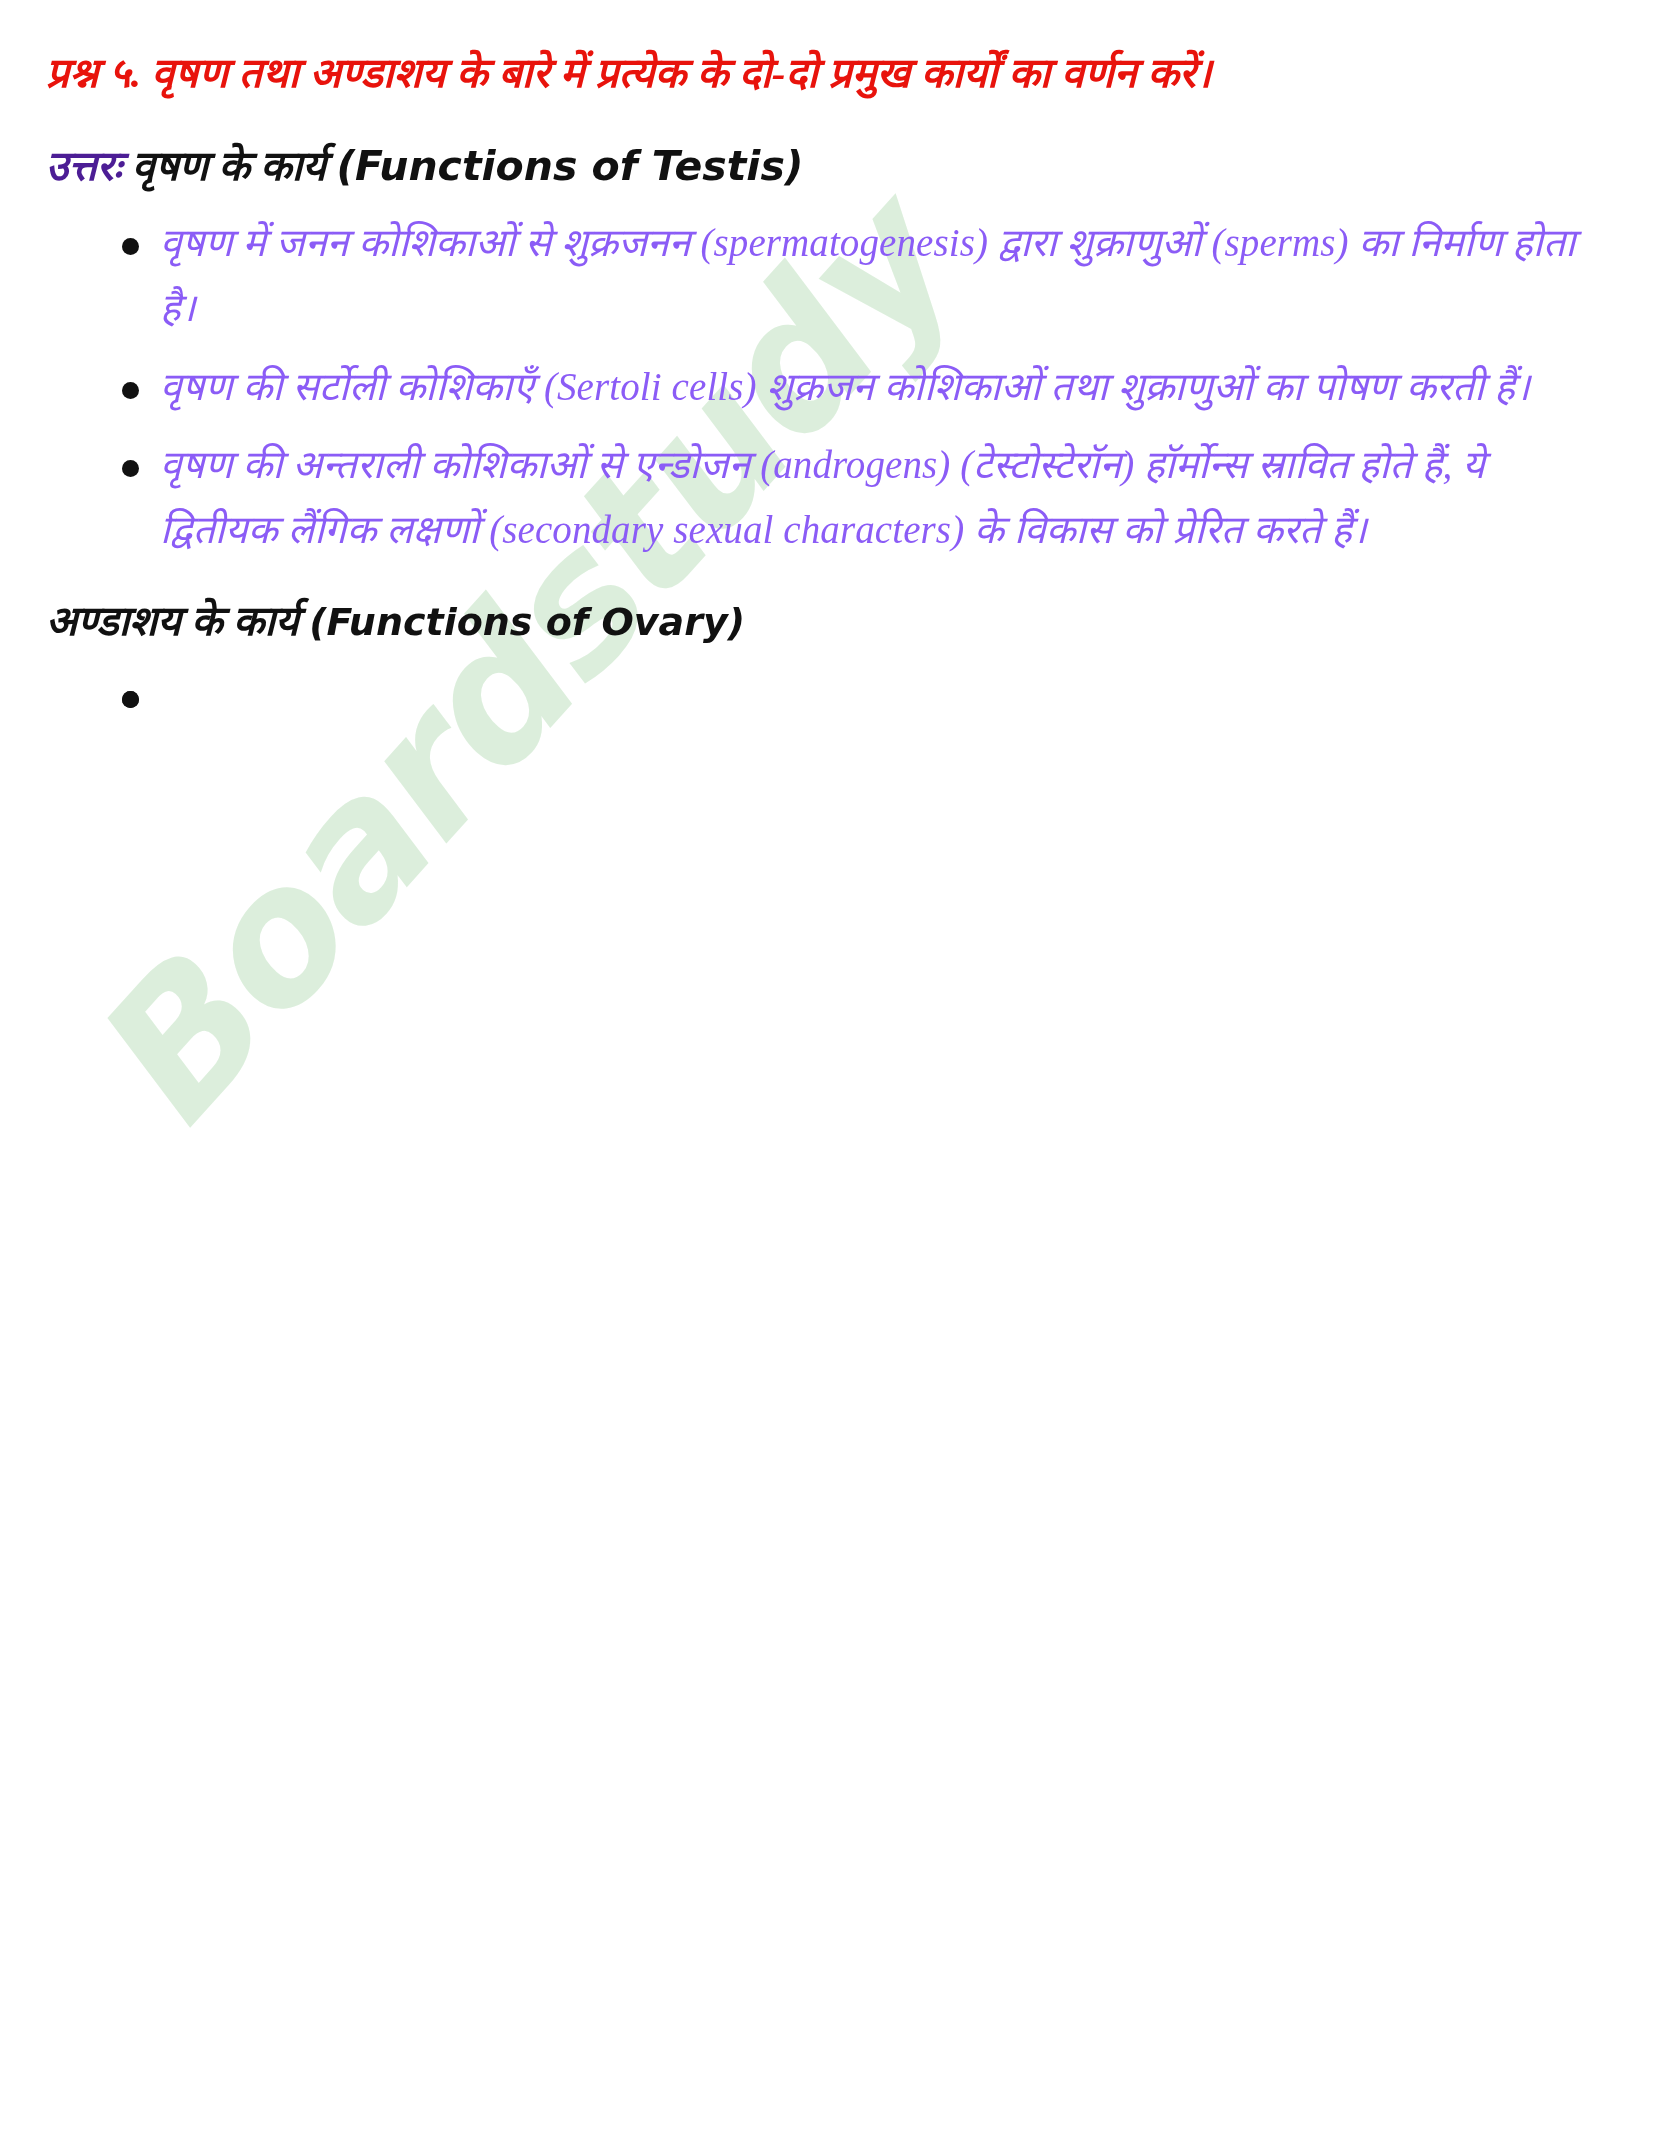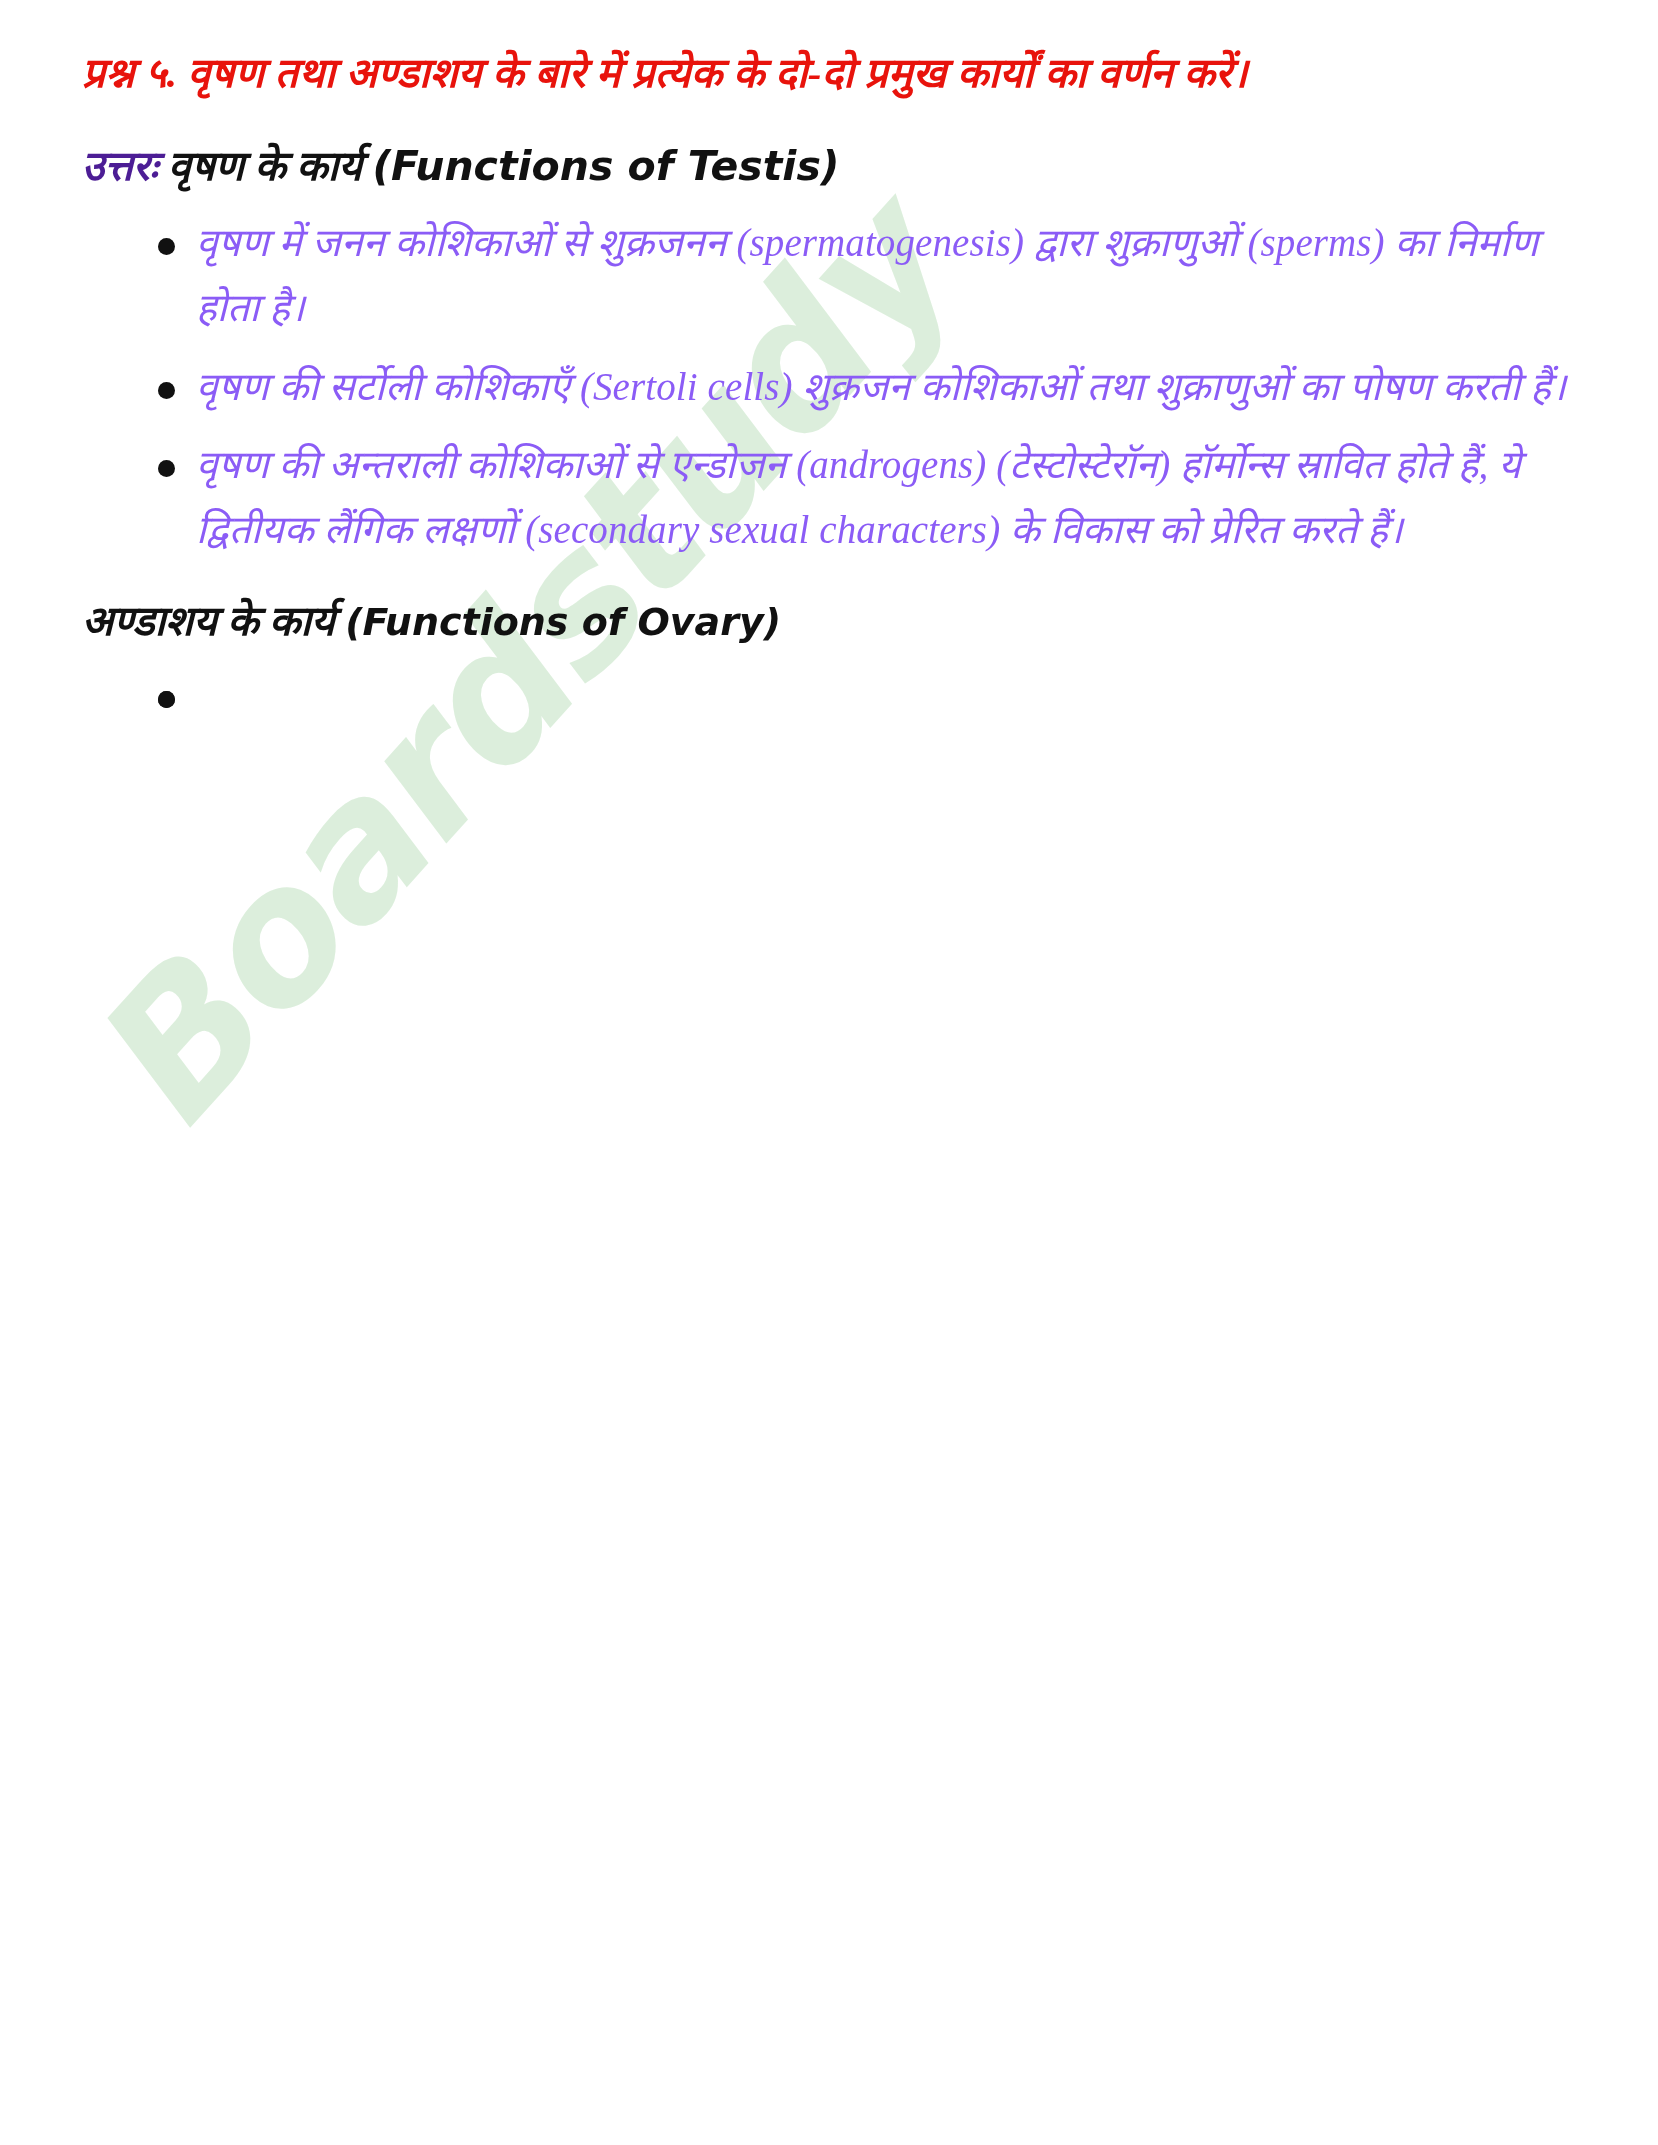--- a/index.html
+++ b/index.html
@@ -39,21 +39,20 @@
     color: #d6ecd6;
     opacity: 0.85;
     white-space: nowrap;
   }
 
   #page {
     position: relative;
     z-index: 2;
     padding: 44px 48px 0 44px;
     box-sizing: border-box;
-    margin-left: 36px;
   }
 
   .question {
     color: #e8130c;
     font-size: 41px;
     font-style: italic;
     font-weight: 700;
     line-height: 1.46;
     margin: 0 0 34px 0;
     letter-spacing: 0.2px;

